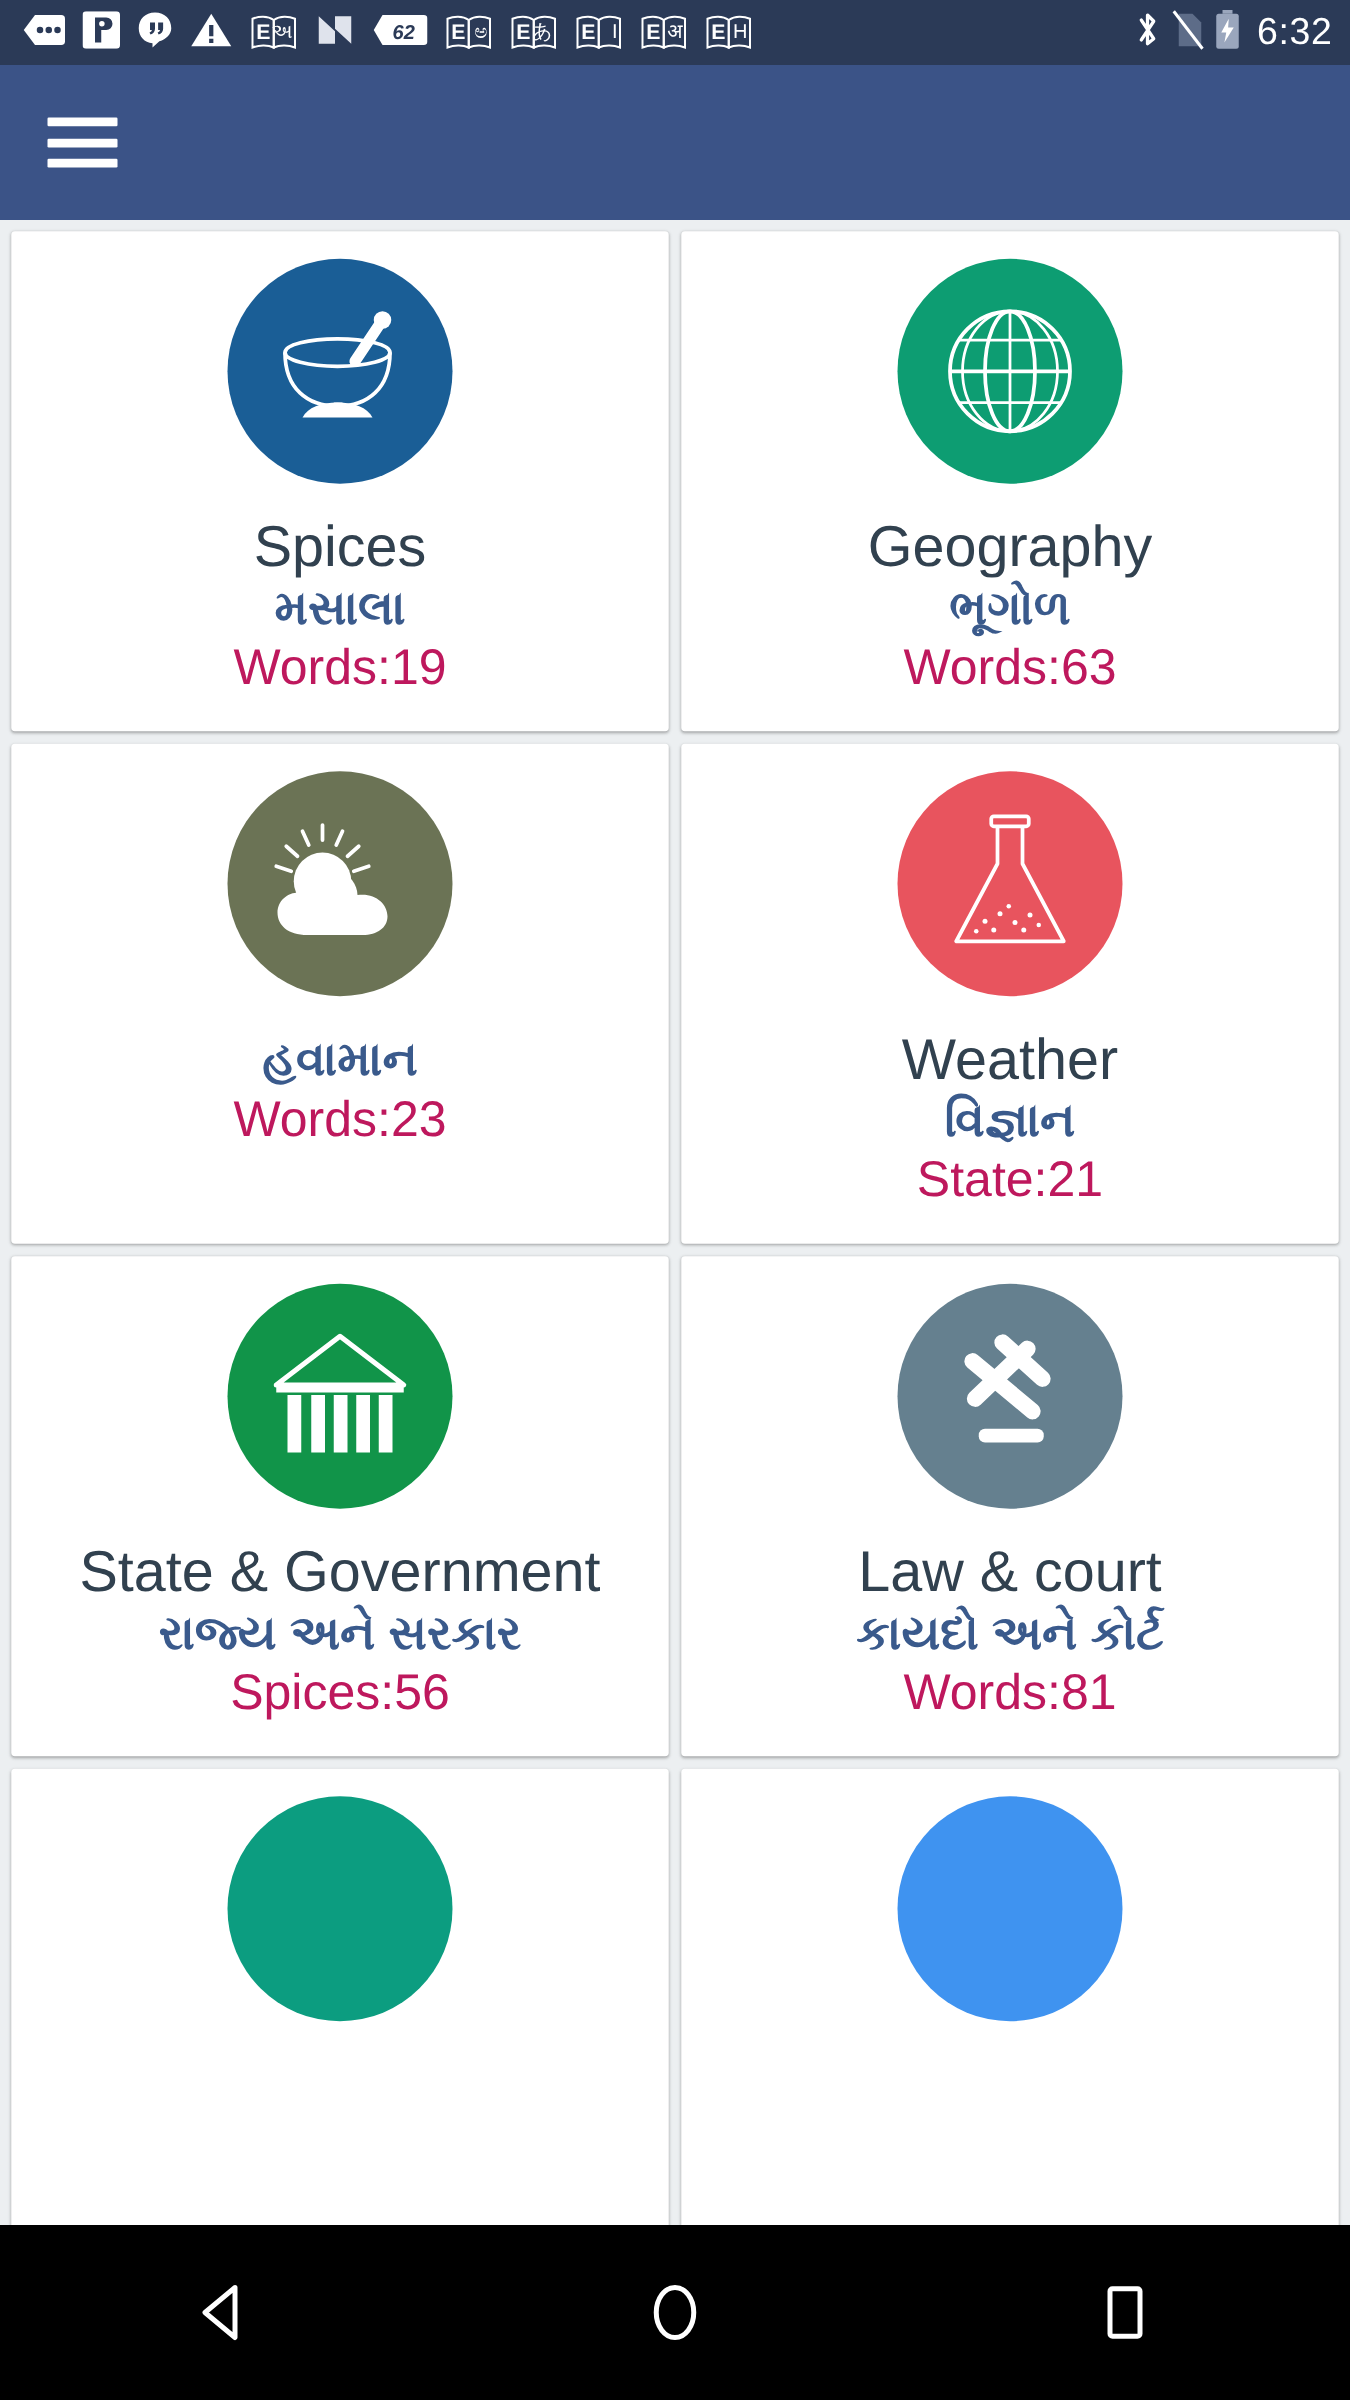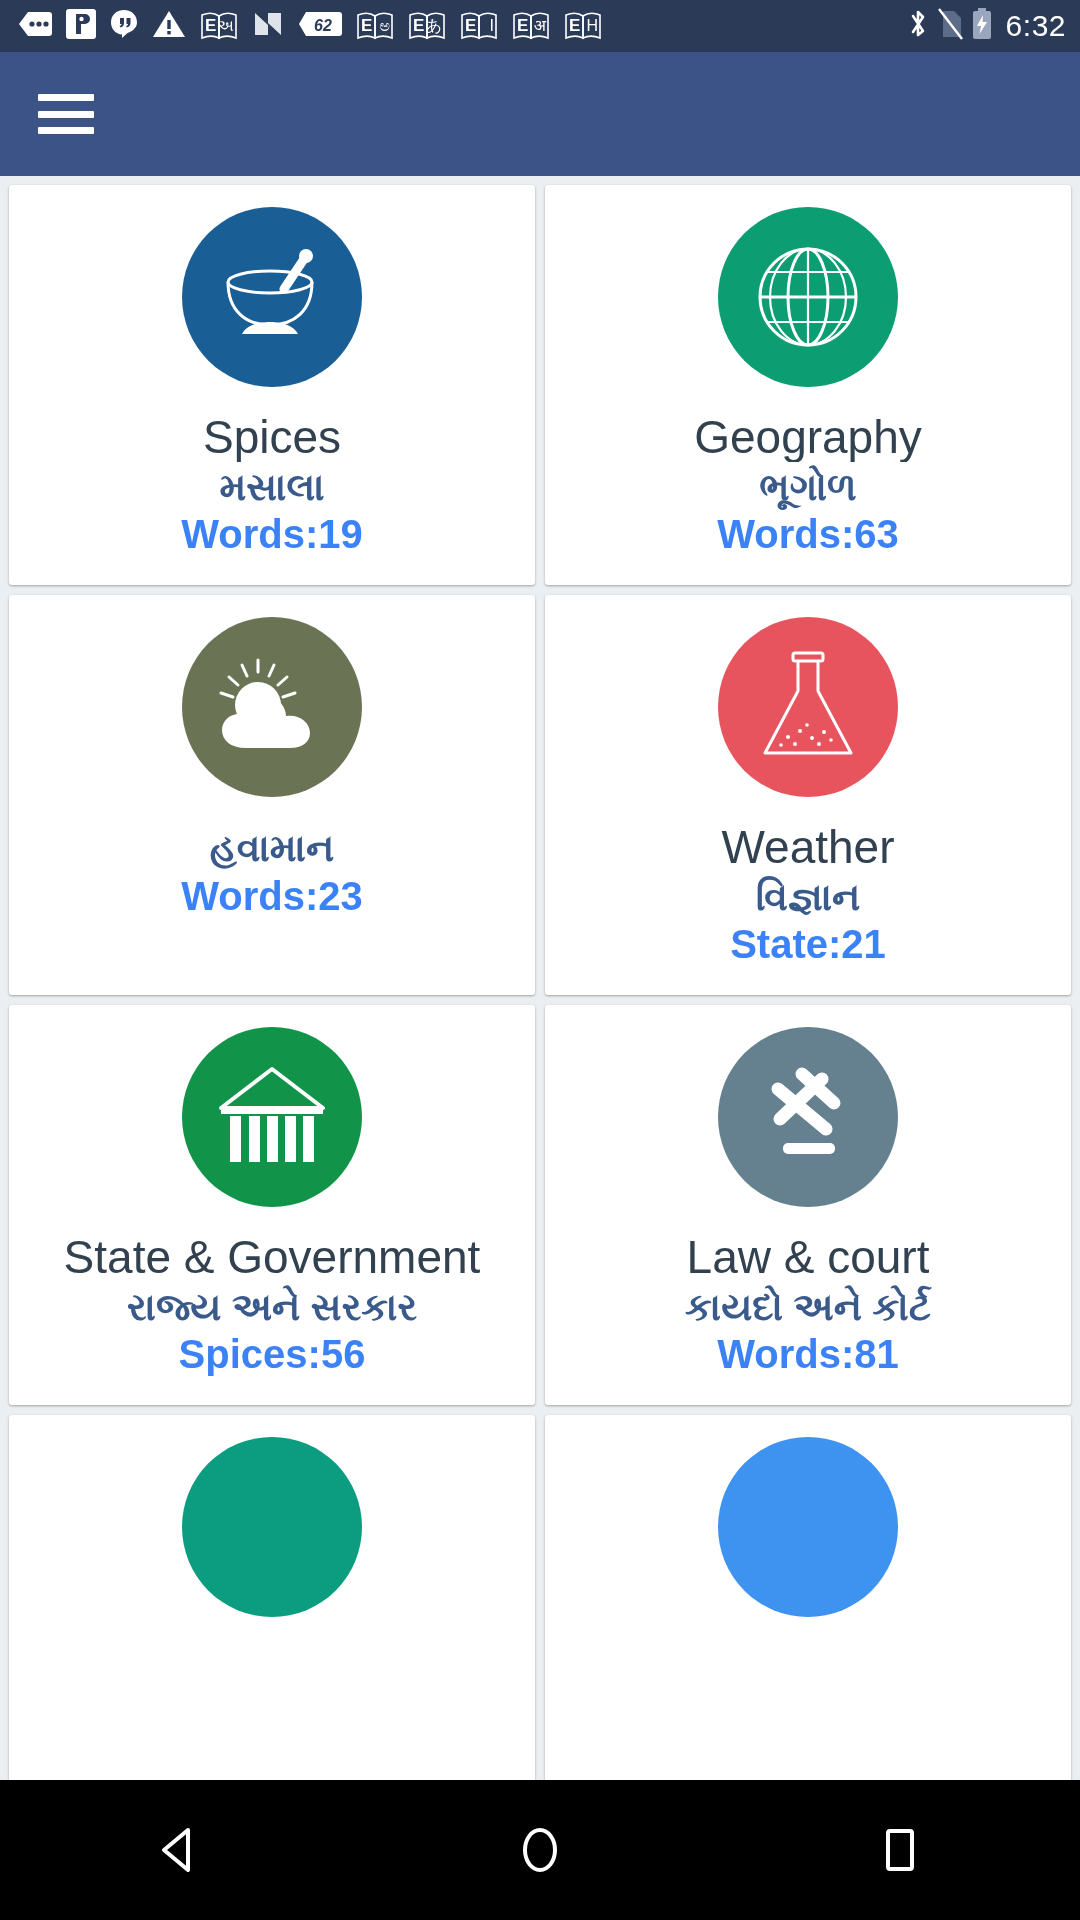--- a/index.html
+++ b/index.html
@@ -44,21 +44,21 @@
   .circle{
     width:180px; height:180px; border-radius:50%; display:flex; align-items:center; justify-content:center;
     margin-bottom:26px; flex:0 0 auto;
   }
   .circle svg{ display:block; }
   .c-title{
     font-size:46px; color:#31414f; line-height:1.06; white-space:nowrap; overflow:hidden;
     text-overflow:ellipsis; max-width:100%; text-align:center; font-weight:400;
   }
   .c-sub{ font-size:38px; color:#3a5a8c; font-weight:bold; margin-top:4px; line-height:1.15; text-align:right; }
-  .c-words{ font-size:40px; color:#3b82f6; margin-top:2px; line-height:1.15; text-align:center; font-weight:700; }
+  .c-words{ font-size:40px; color:#be185d; margin-top:2px; line-height:1.15; text-align:center; font-weight:400; }
 
   
   #navbar{
     position:absolute; left:0; right:0; bottom:0; height:140px; background:#000;
     display:flex; align-items:center; justify-content:space-around;
   }
   .navbtn{ width:110px; height:110px; display:flex; align-items:center; justify-content:center; cursor:pointer; }
 </style>
 </head>
 <body>

